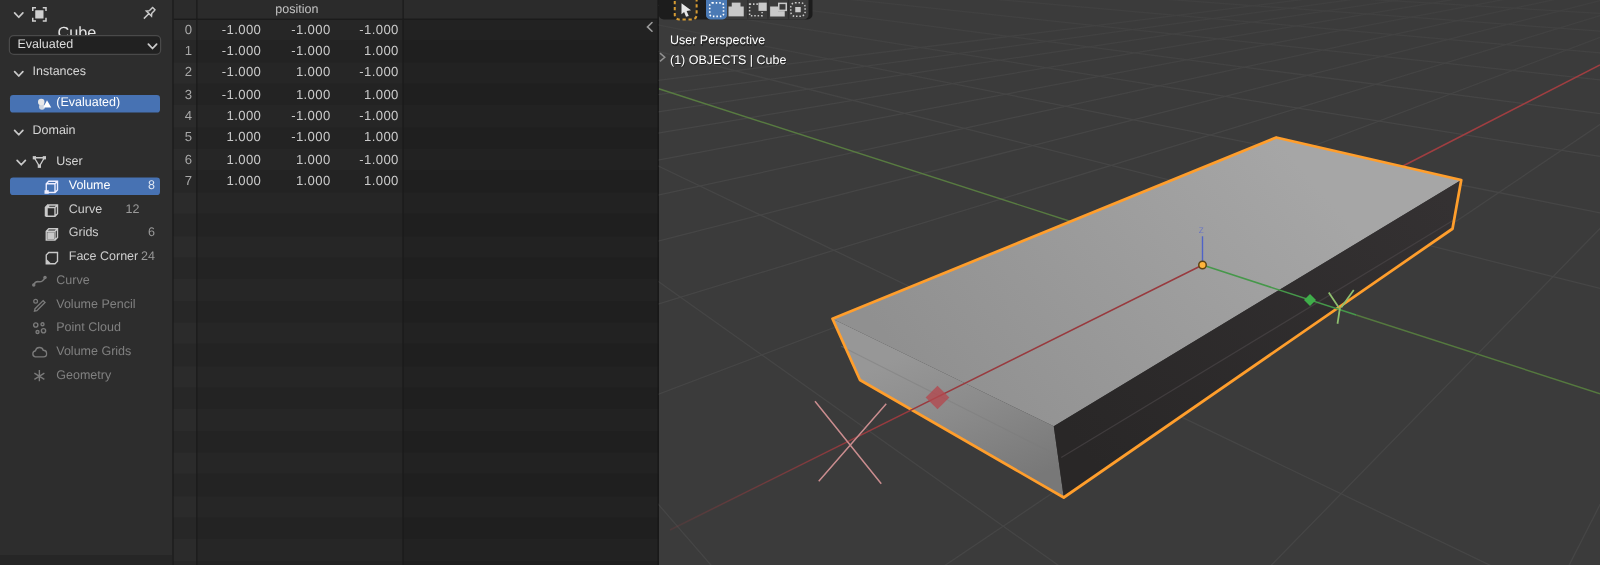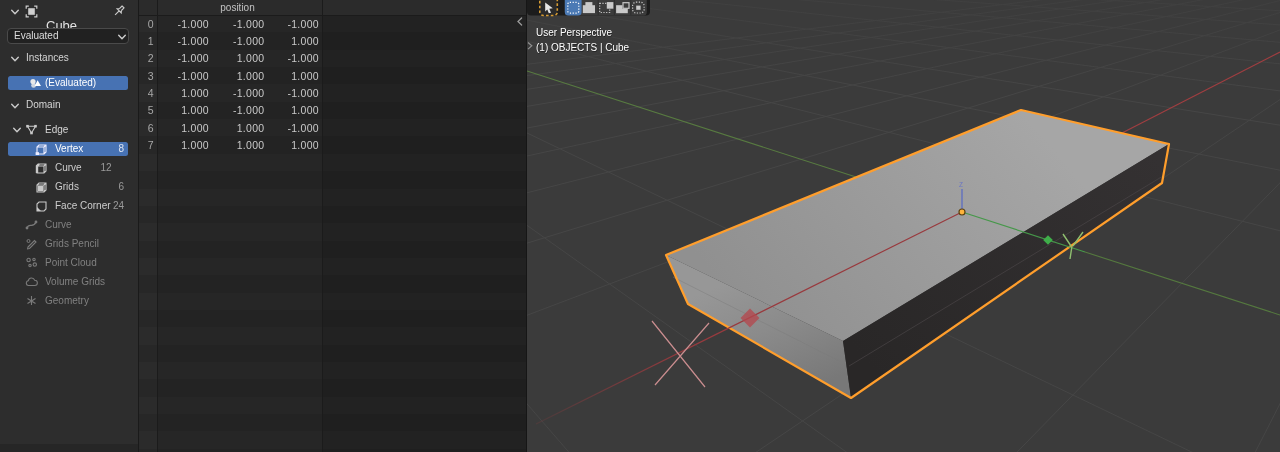--- a/index.html
+++ b/index.html
@@ -51,27 +51,27 @@
     <div class="lbl" style="left:26px;top:98.5px;color:#d5d5d5">Domain</div>
     <svg class="ab" style="left:12px;top:125px" width="10" height="10" viewBox="0 0 10 10">
       <path d="M1.7 3.3 L5 6.8 L8.3 3.3" fill="none" stroke="#c9c9c9" stroke-width="1.4" stroke-linecap="round" stroke-linejoin="round"></path>
     </svg>
     <svg class="ab" style="left:25px;top:123px" width="13" height="13" viewBox="0 0 13 13">
       <path d="M2.5 3.2 L10.5 3.2 L6.5 10 Z" fill="none" stroke="#c9c9c9" stroke-width="1.1"></path>
       <rect x="1.2" y="1.9" width="2.6" height="2.6" fill="#c9c9c9"></rect>
       <rect x="9.2" y="1.9" width="2.6" height="2.6" fill="#c9c9c9"></rect>
       <rect x="5.2" y="8.7" width="2.6" height="2.6" fill="#c9c9c9"></rect>
     </svg>
-    <div class="lbl" style="left:45px;top:123.5px;color:#d5d5d5">Edge</div>
+    <div class="lbl" style="left:45px;top:123.5px;color:#d5d5d5">User</div>
     <div class="ab" style="left:8px;top:141.5px;width:120px;height:14.5px;background:#4772b3;border-radius:2.5px"></div>
     <svg class="ab" style="left:35px;top:142.0px" width="13" height="13" viewBox="0 0 13 13">
       <path d="M4 3 L11 3 L11 10 L9 12 L2 12 L2 5 Z M2 5 L9 5 L9 12 M9 5 L11 3" fill="none" stroke="#eef" stroke-width="1.1"></path>
       <rect x="0.6" y="10.2" width="3.4" height="3.4" fill="#eef" stroke="none"></rect>
     </svg>
-    <div class="lbl" style="left:55px;top:142.5px;color:#ffffff">Vertex</div>
+    <div class="lbl" style="left:55px;top:142.5px;color:#ffffff">Volume</div>
     <div class="lbl" style="left:88px;top:142.5px;width:36px;text-align:right;color:#dfe6f2">8</div>
     <svg class="ab" style="left:35px;top:161.0px" width="13" height="13" viewBox="0 0 13 13">
       <path d="M4 3 L11 3 L11 10 L9 12 L2 12 L2 5 Z M2 5 L9 5 L9 12 M9 5 L11 3" fill="none" stroke="#c9c9c9" stroke-width="1.1"></path>
       <path d="M2 12 L2 5 L4 3" fill="none" stroke="#c9c9c9" stroke-width="2.4"></path>
     </svg>
     <div class="lbl" style="left:55px;top:161.5px;color:#cdcdcd">Curve</div>
     <div class="lbl" style="left:88px;top:161.5px;width:36px;text-align:center;color:#9a9a9a">12</div>
     <svg class="ab" style="left:35px;top:180.0px" width="13" height="13" viewBox="0 0 13 13">
       <path d="M4 3 L11 3 L11 10 L9 12 L2 12 L2 5 Z M2 5 L9 5 L9 12 M9 5 L11 3" fill="none" stroke="#c9c9c9" stroke-width="1.1"></path>
       <rect x="2.8" y="5.8" width="5.4" height="5.4" fill="#c9c9c9"></rect>
@@ -87,21 +87,21 @@
     <svg class="ab" style="left:25px;top:218.0px" width="13" height="13" viewBox="0 0 13 13">
       <path d="M2 10 C4 4 8 11 11 4" fill="none" stroke="#7a7a7a" stroke-width="1.3"></path>
       <circle cx="2" cy="10" r="1.4" fill="#7a7a7a"></circle>
       <circle cx="11" cy="4" r="1.4" fill="#7a7a7a"></circle>
     </svg>
     <div class="lbl" style="left:45px;top:218.5px;color:#808080">Curve</div>
     <svg class="ab" style="left:25px;top:237.0px" width="13" height="13" viewBox="0 0 13 13">
       <path d="M3 10 L9.5 3.5 L11 5 L4.5 11.5 L2.6 11.9 Z" fill="none" stroke="#7a7a7a" stroke-width="1.1"></path>
       <circle cx="3.5" cy="4" r="1.5" fill="none" stroke="#7a7a7a" stroke-width="1"></circle>
     </svg>
-    <div class="lbl" style="left:45px;top:237.5px;color:#808080">Grids Pencil</div>
+    <div class="lbl" style="left:45px;top:237.5px;color:#808080">Volume Pencil</div>
     <svg class="ab" style="left:25px;top:256.0px" width="13" height="13" viewBox="0 0 13 13">
       <circle cx="3.6" cy="4" r="1.7" fill="none" stroke="#7a7a7a" stroke-width="1.1"></circle>
       <circle cx="9" cy="3.4" r="1.2" fill="none" stroke="#7a7a7a" stroke-width="1.1"></circle>
       <circle cx="5" cy="9.6" r="1.2" fill="none" stroke="#7a7a7a" stroke-width="1.1"></circle>
       <circle cx="9.8" cy="8.6" r="1.7" fill="none" stroke="#7a7a7a" stroke-width="1.1"></circle>
     </svg>
     <div class="lbl" style="left:45px;top:256.5px;color:#808080">Point Cloud</div>
     <svg class="ab" style="left:25px;top:275.0px" width="13" height="13" viewBox="0 0 13 13">
       <path d="M3.2 10.5 A2.5 2.5 0 0 1 3.4 5.6 A3.2 3.2 0 0 1 9.6 5.2 A2.6 2.6 0 0 1 9.8 10.5 Z" fill="none" stroke="#7a7a7a" stroke-width="1.1"></path>
     </svg>

